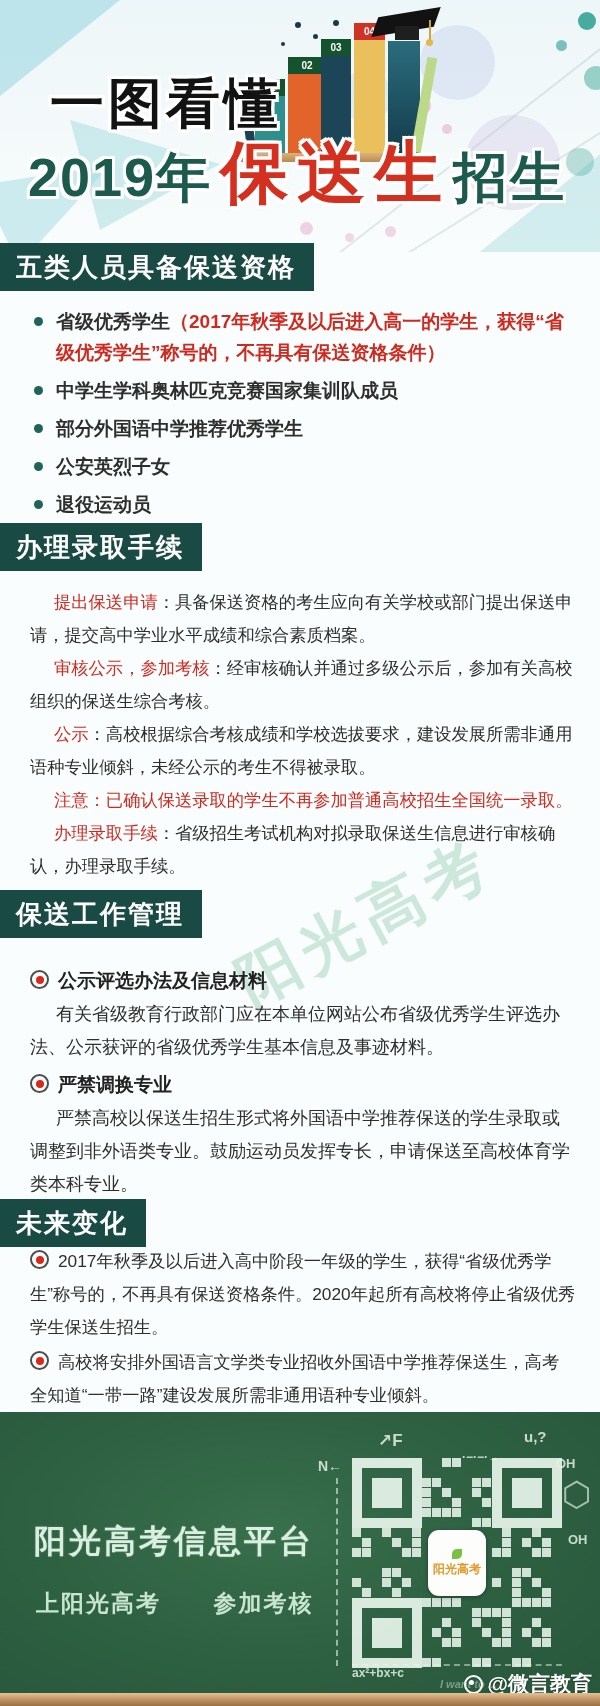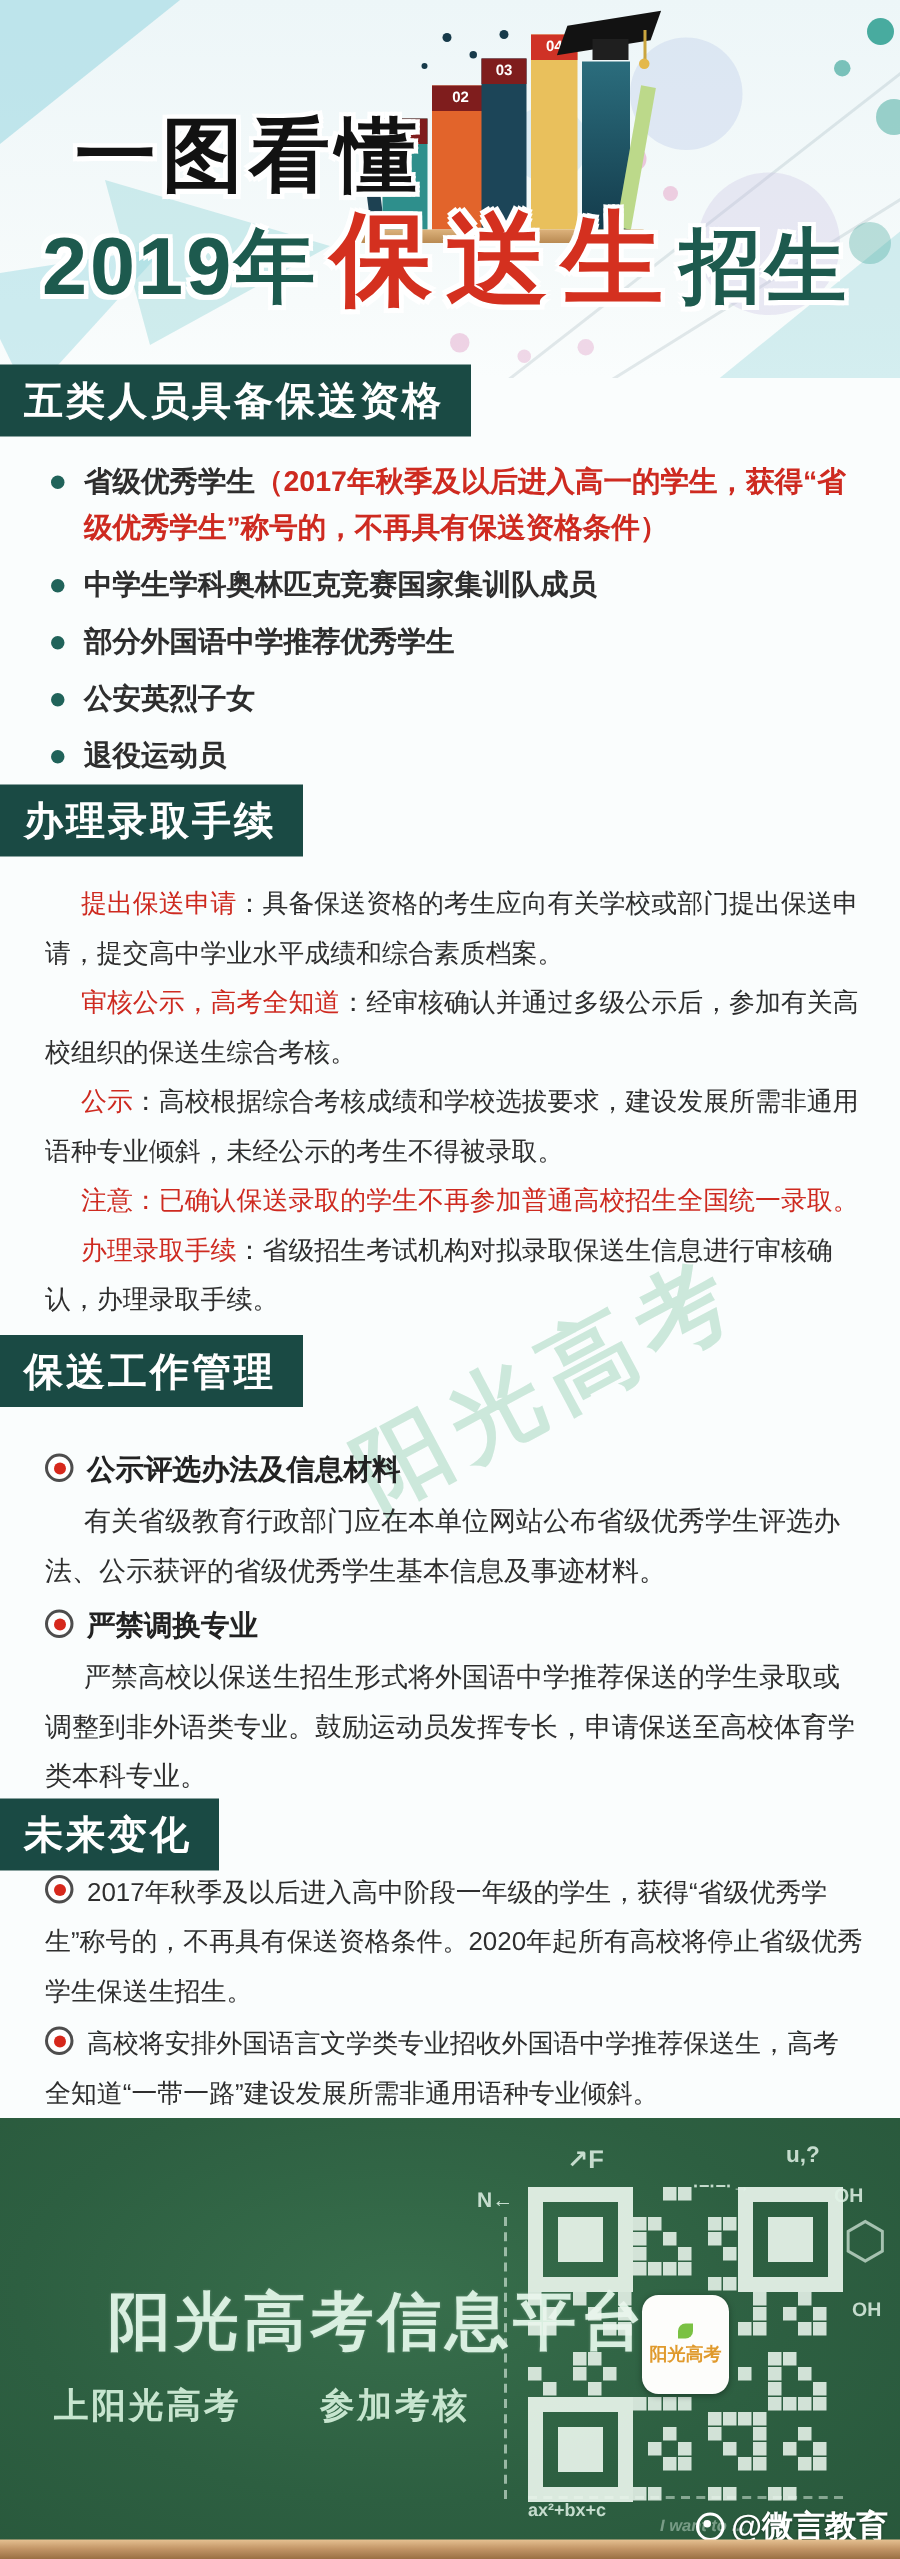--- a/index.html
+++ b/index.html
@@ -27,21 +27,21 @@
            text-shadow:-3px -3px 0 #fff,3px -3px 0 #fff,-3px 3px 0 #fff,3px 3px 0 #fff,0 -3px 0 #fff,0 3px 0 #fff,-3px 0 0 #fff,3px 0 0 #fff;}
   .titleline{position:absolute;left:28px;top:128px;display:flex;align-items:baseline;white-space:nowrap;
            text-shadow:-3px -3px 0 #fff,3px -3px 0 #fff,-3px 3px 0 #fff,3px 3px 0 #fff,0 -3px 0 #fff,0 3px 0 #fff,-3px 0 0 #fff,3px 0 0 #fff;}
   .t-year{font-size:54px;font-weight:900;color:#1d5a4e;letter-spacing:2px;}
   .t-hot{font-size:68px;font-weight:900;color:#d4301f;letter-spacing:9px;margin:0 2px 0 8px;}
   .t-suffix{font-size:54px;font-weight:900;color:#1d5a4e;letter-spacing:3px;}
   
   .books{position:absolute;left:243px;top:20px;width:185px;height:142px;}
   .shelf{position:absolute;left:-4px;bottom:0;width:192px;height:9px;background:linear-gradient(180deg,#dcb27c,#b98a52);border-radius:3px;}
   .bk{position:absolute;bottom:9px;}
-  .bk .chip{display:block;height:17px;line-height:17px;text-align:center;color:#fff;font-size:10px;font-weight:700;background:#7f1d1d;}
+  .bk .chip{display:block;height:17px;line-height:17px;text-align:center;color:#fff;font-size:10px;font-weight:700;background:#14532d;}
   .chip-red{background:#cf3226 !important;}
   .bk-lean-l{left:0;width:9px;height:72px;background:#1d4152;transform:rotate(-7deg);}
   .bk1{left:12px;width:30px;background:#2e8f8c;height:74px;}
   .bk2{left:45px;width:38px;background:#e2642b;height:96px;}
   .bk3{left:78px;width:30px;background:#1c4558;height:114px;}
   .bk4{left:111px;width:31px;background:#e9c05c;height:130px;}
   .bk-tall{left:145px;width:32px;height:112px;background:linear-gradient(180deg,#2b6d7d,#143c4c);}
   .bk-lean-r{left:176px;width:10px;height:96px;background:#bcd98a;transform:rotate(10deg);}
   .cap{position:absolute;left:128px;top:-14px;width:70px;height:40px;}
   .cap .board{position:absolute;left:6px;top:6px;width:58px;height:20px;background:#121212;transform:skewX(-28deg) rotate(-10deg);}
@@ -65,21 +65,21 @@
   .target{display:inline-block;width:15px;height:15px;border:2px solid #4d4d4d;border-radius:50%;
           position:relative;vertical-align:-2px;margin-right:9px;background:#fff;}
   .target i{position:absolute;left:3.5px;top:3.5px;width:8px;height:8px;border-radius:50%;background:#d6281c;}
   
   .watermark{position:absolute;left:225px;top:880px;z-index:1;font-size:62px;font-weight:800;
              color:rgba(128,198,163,.38);letter-spacing:8px;transform:rotate(-28deg);white-space:nowrap;}
   
   .footer{position:absolute;left:0;top:1412px;width:600px;height:294px;
           background:radial-gradient(ellipse at 45% 40%,#386f4c 0%,#2d5f41 55%,#28573b 100%);overflow:hidden;z-index:3;}
   .chalk{color:#d9efe0;text-shadow:0 0 2px rgba(255,255,255,.25);}
-  .platform{position:absolute;left:34px;top:108px;font-size:42px;font-weight:800;letter-spacing:3px;margin-left:38px;}
+  .platform{position:absolute;left:34px;top:108px;font-size:32px;font-weight:800;letter-spacing:3px;}
   .slogan{position:absolute;left:36px;top:176px;font-size:23px;font-weight:600;letter-spacing:2px;color:#c7e5cf;}
   .slogan .s2{margin-left:44px;}
   .qr{position:absolute;left:352px;top:46px;width:210px;height:210px;}
   .qcell{position:absolute;width:9px;height:9px;background:rgba(233,245,236,.88);}
   .finder{position:absolute;width:70px;height:70px;border:10px solid rgba(233,245,236,.92);box-sizing:border-box;}
   .finder i{display:block;width:30px;height:30px;margin:10px;background:rgba(233,245,236,.92);}
   .f-tl{left:0;top:0;} .f-tr{left:140px;top:0;} .f-bl{left:0;top:140px;}
   .qr-logo{position:absolute;left:76px;top:72px;width:58px;height:66px;background:#fdfdfb;border-radius:11px;
            box-shadow:0 1px 4px rgba(0,0,0,.35);display:flex;flex-direction:column;align-items:center;justify-content:center;}
   .qr-logo .leaf{width:10px;height:10px;background:#7ac143;border-radius:50% 0 50% 0;margin-bottom:2px;}
@@ -165,21 +165,21 @@
       <li><span class="dot"></span><span>中学生学科奥林匹克竞赛国家集训队成员</span></li>
       <li><span class="dot"></span><span>部分外国语中学推荐优秀学生</span></li>
       <li><span class="dot"></span><span>公安英烈子女</span></li>
       <li><span class="dot"></span><span>退役运动员</span></li>
     </ul>
   </div>
 
   <div class="sec-h" style="top:523px;">办理录取手续</div>
   <div class="content proc" style="top:586px;">
     <p><span class="red">提出保送申请</span><span>：具备保送资格的考生应向有关学校或部门提出保送申请，提交高中学业水平成绩和综合素质档案。</span></p>
-    <p><span class="red">审核公示，高考全知道</span><span>：经审核确认并通过多级公示后，参加有关高校组织的保送生综合考核。</span></p>
+    <p><span class="red">审核公示，参加考核</span><span>：经审核确认并通过多级公示后，参加有关高校组织的保送生综合考核。</span></p>
     <p><span class="red">公示</span><span>：高校根据综合考核成绩和学校选拔要求，建设发展所需非通用语种专业倾斜，未经公示的考生不得被录取。</span></p>
     <p><span class="red">注意：已确认保送录取的学生不再参加普通高校招生全国统一录取。</span></p>
     <p><span class="red">办理录取手续</span><span>：省级招生考试机构对拟录取保送生信息进行审核确认，办理录取手续。</span></p>
   </div>
 
   <div class="sec-h" style="top:890px;">保送工作管理</div>
   <div class="content" style="top:960px;">
     <div class="item-title"><span class="target"><i></i></span><span>公示评选办法及信息材料</span></div>
     <p class="item-body">有关省级教育行政部门应在本单位网站公布省级优秀学生评选办法、公示获评的省级优秀学生基本信息及事迹材料。</p>
     <div class="item-title"><span class="target"><i></i></span><span>严禁调换专业</span></div>

